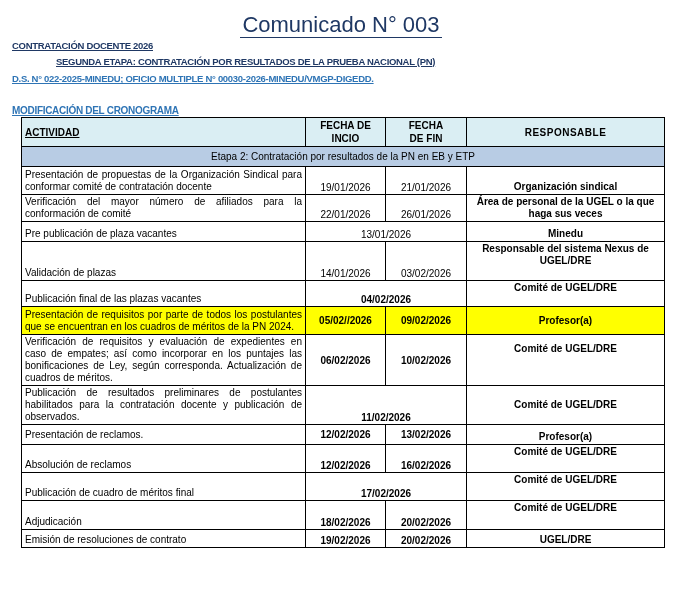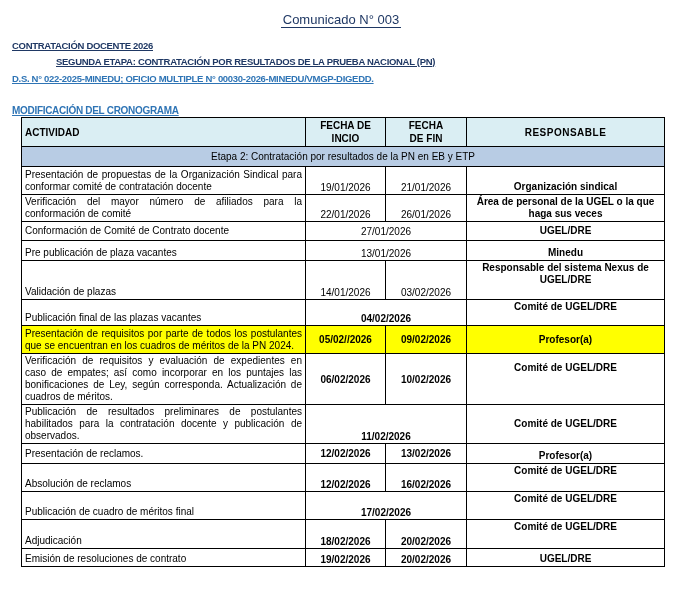--- a/index.html
+++ b/index.html
@@ -1,28 +1,28 @@
 <!DOCTYPE html>
 <html><head>
 <meta charset="utf-8">
 <style>
   html, body { margin:0; padding:0; background:#ffffff; }
   body { width:682px; height:589px; position:relative; overflow:hidden; font-family:"Liberation Sans", sans-serif; color:#000; }
-  .title { position:absolute; left:0; width:682px; top:12px; text-align:center; font-family:"Liberation Sans", sans-serif; font-size:13px; color:#1f3864; }
+  .title { position:absolute; left:0; width:682px; top:12px; text-align:center; font-family:"Liberation Sans", sans-serif; font-size:22px; color:#1f3864; }
   .title span { border-bottom:1.5px solid #1f3864; padding:0 2px; }
   .sub { position:absolute; left:12px; width:682px; font-size:9.5px; font-weight:bold; letter-spacing:-0.3px; }
   .sub span { text-decoration:underline; }
   .s1 { top:40px; color:#1f3864; }
   .s2 { top:56px; color:#1f3864;margin-left:44px; }
   .s3 { top:73px; color:#2e74b5; }
   .s4 { top:105px; color:#2e74b5; font-size:10px; }
   table { position:absolute; left:21px; top:117px; width:643px; border-collapse:collapse; table-layout:fixed; font-size:10px; }
   td, th { border:1px solid #000; padding:1px 3px; vertical-align:bottom; }
   th { background:#daeef3; font-weight:bold; font-size:10px; }
-  .hdr-act { text-align:left; vertical-align:middle; height:26px; }
+  .hdr-act { text-align:left; vertical-align:middle; height:26px;text-decoration:underline; }
   .hdr-c { text-align:center; line-height:13px; }
   .hdr-r { text-align:center; vertical-align:middle; letter-spacing:0.5px; }
   .stage td { background:#b8cce4; text-align:center; vertical-align:middle; height:17px; font-size:10px; }
   .act { text-align:justify; text-align-last:left; line-height:12px; }
   .dt { text-align:center; }
   .bold { font-weight:bold; }
   .resp { text-align:center; line-height:12px;font-weight:bold; }
   .rtop { vertical-align:top; }
   .rmid { vertical-align:middle; }
   .hl td { background:#ffff00; }
@@ -58,25 +58,20 @@
     <td class="act">Presentación de propuestas de la Organización Sindical para conformar comité de contratación docente</td>
     <td class="dt">19/01/2026</td>
     <td class="dt">21/01/2026</td>
     <td class="resp">Organización sindical</td>
   </tr>
   <tr style="height:23px">
     <td class="act">Verificación del mayor número de afiliados para la conformación de comité</td>
     <td class="dt">22/01/2026</td>
     <td class="dt">26/01/2026</td>
     <td class="resp">Área de personal de la UGEL o la que haga sus veces</td>
-  </tr>
-  <tr style="height:19px">
-    <td class="act rmid">Conformación de Comité de Contrato docente</td>
-    <td class="dt rmid" colspan="2">27/01/2026</td>
-    <td class="resp rmid">UGEL/DRE</td>
   </tr>
   <tr style="height:20px">
     <td class="act">Pre publicación de plaza vacantes</td>
     <td class="dt" colspan="2">13/01/2026</td>
     <td class="resp">Minedu</td>
   </tr>
   <tr style="height:39px">
     <td class="act">Validación de plazas</td>
     <td class="dt">14/01/2026</td>
     <td class="dt">03/02/2026</td>

